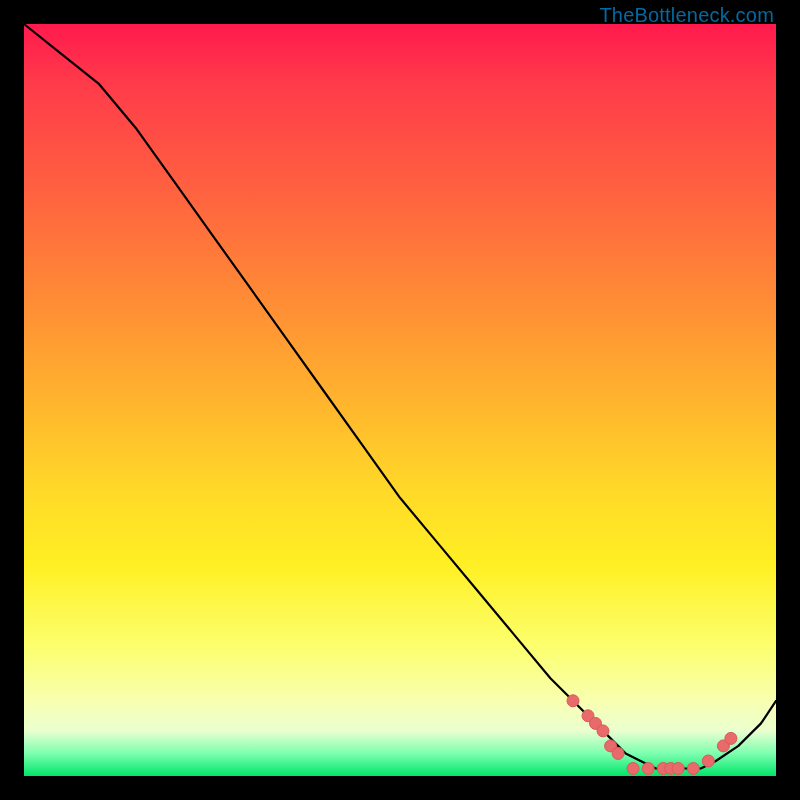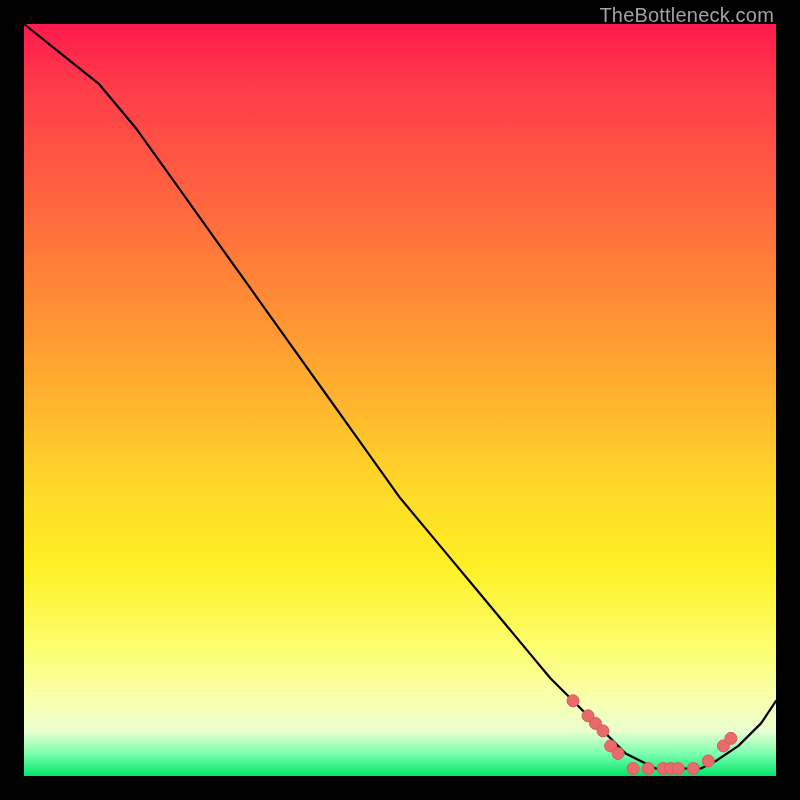--- a/index.html
+++ b/index.html
@@ -37,21 +37,21 @@
       #f8ffb0 90%,
       #eaffd0 94%,
       #7dffb0 97%,
       #00e56a 100%
     );
   }
   .watermark {
     position: absolute;
     top: 4px;
     right: 26px;
-    color: #a3a3a3;
+    color: #0369a1;
     font-size: 20px;
     font-weight: 500;
     letter-spacing: 0.2px;
     user-select: none;
     z-index: 5;
   }
   svg.curve {
     position: absolute;
     left: 0;
     top: 0;

